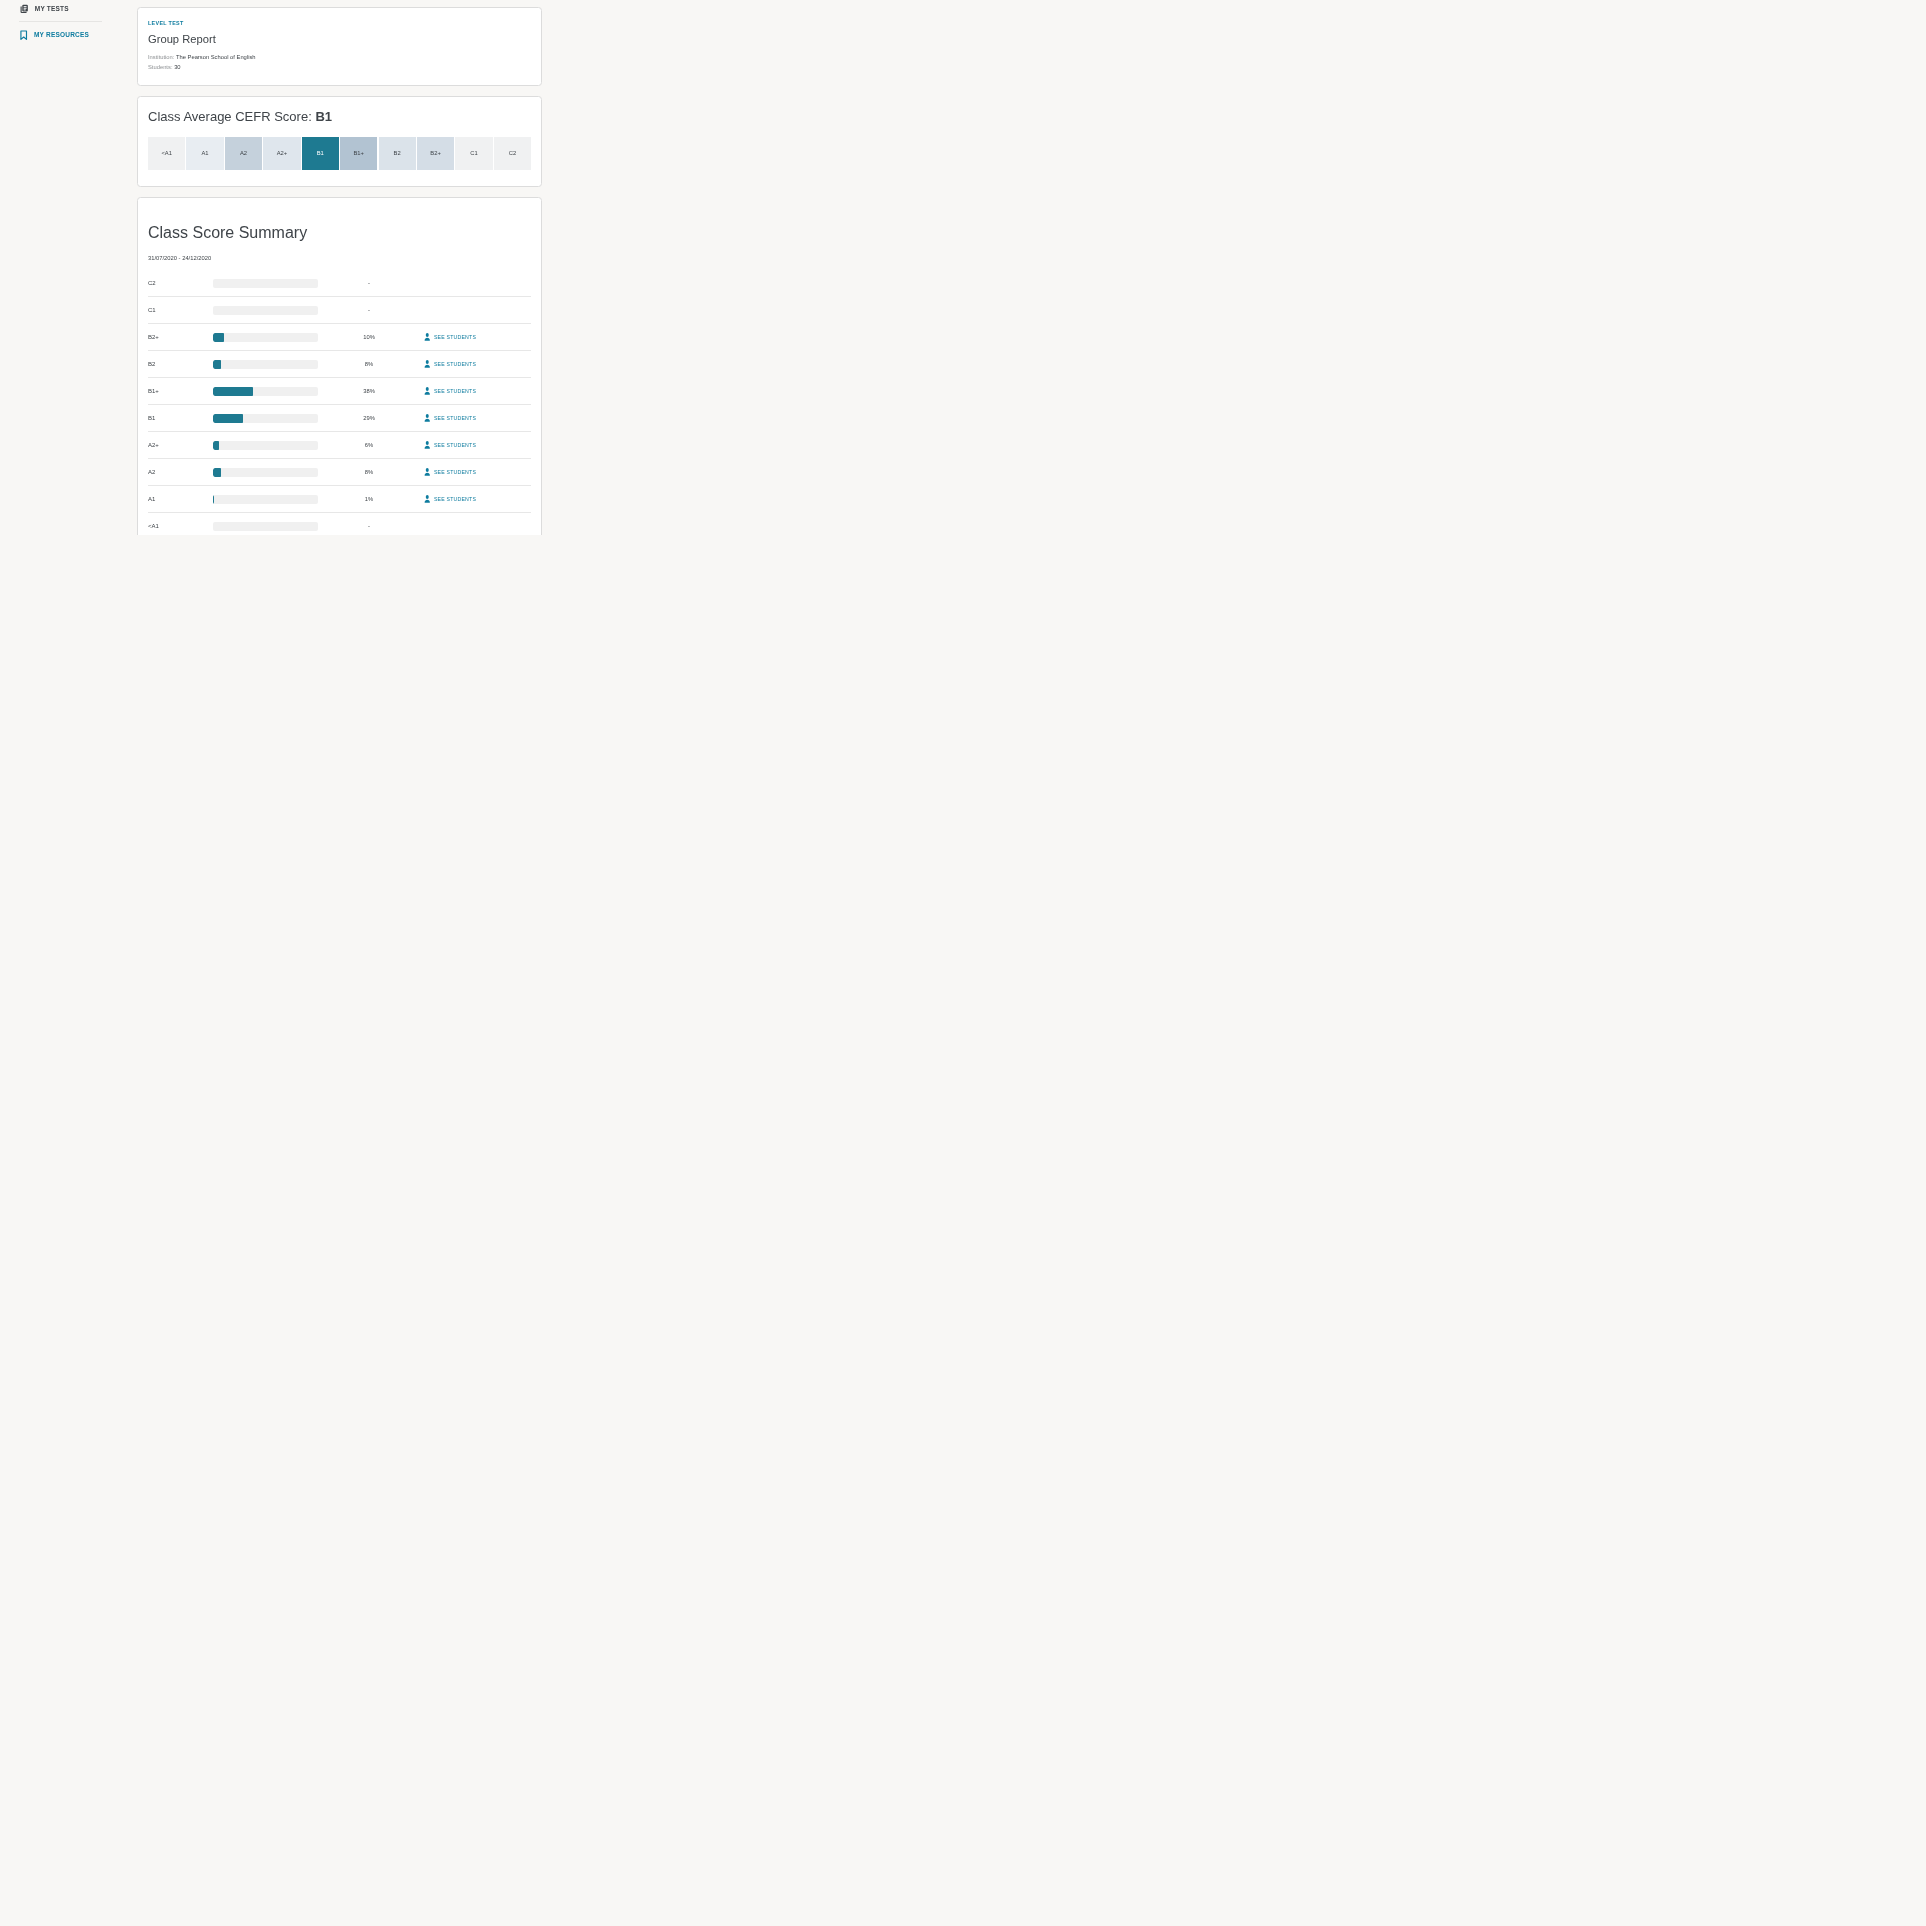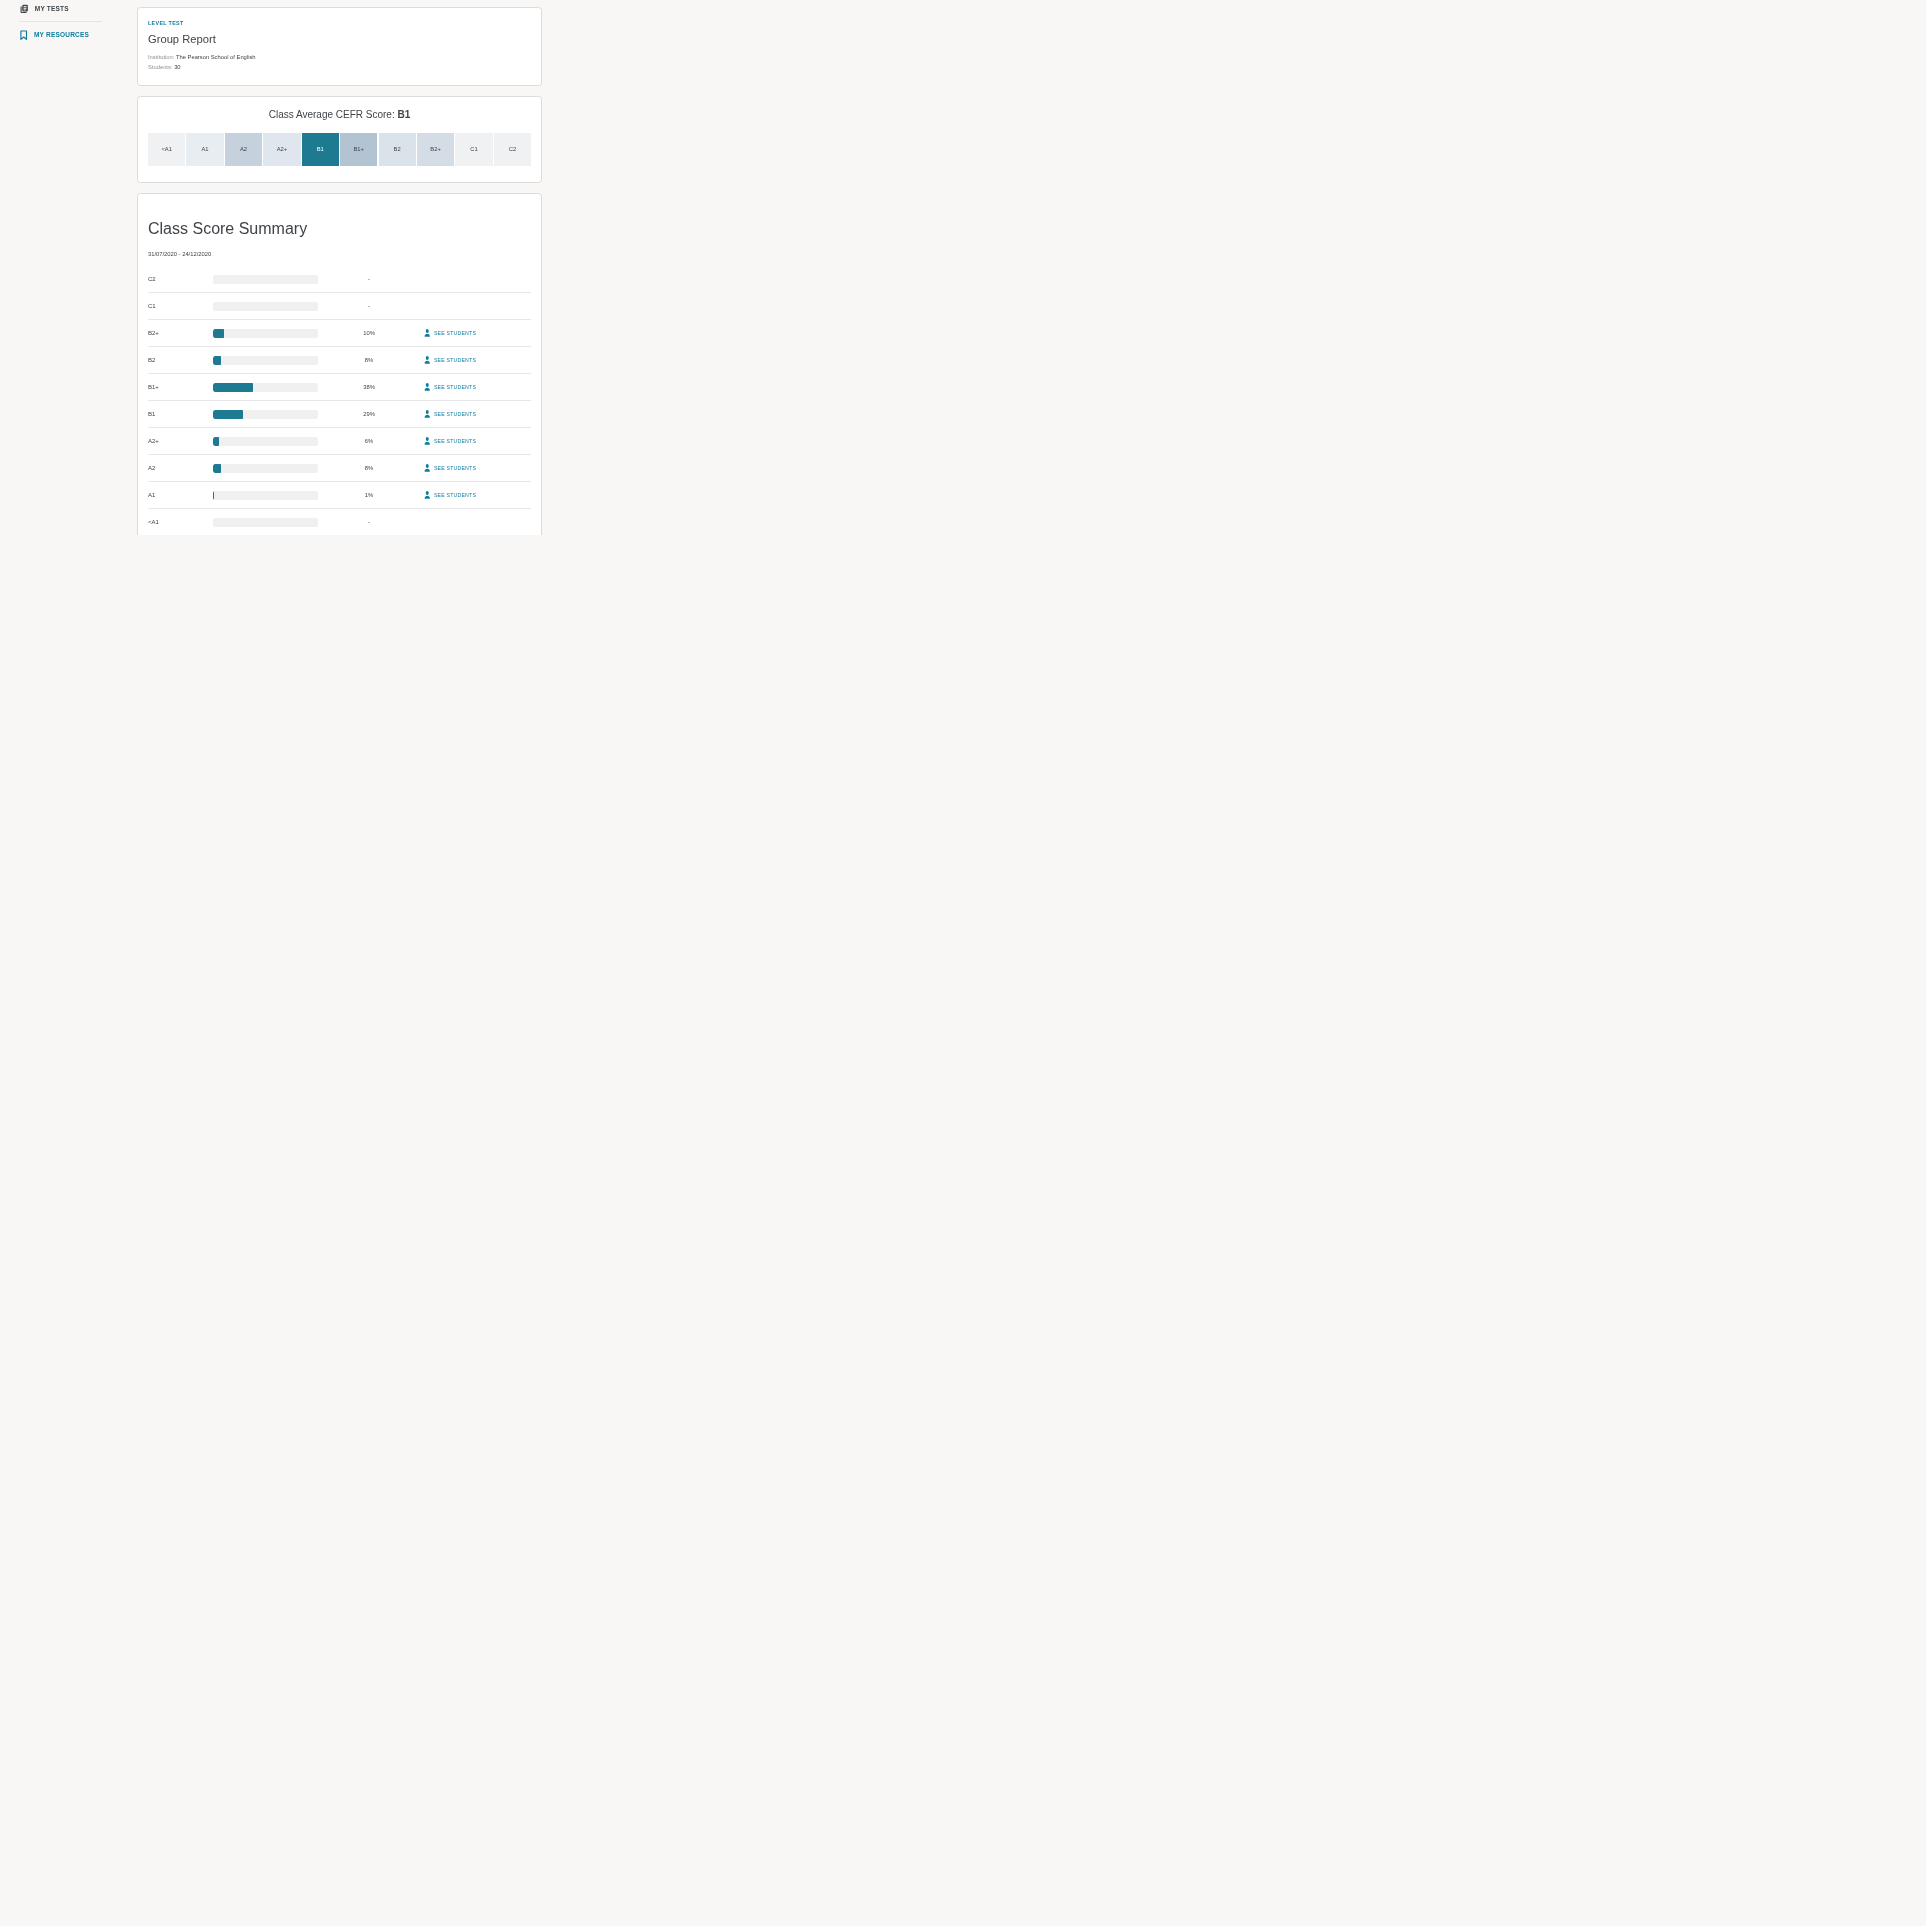--- a/index.html
+++ b/index.html
@@ -35,21 +35,21 @@
   .card-report{margin-top:6.5px;padding:12.3px 10px 15.4px 10px;}
   .eyebrow{color:#0e7c9f;font-size:5.4px;font-weight:700;letter-spacing:0.3px;}
   .page-title{font-size:11.2px;font-weight:400;color:#3f4449;margin-top:6.2px;line-height:1.3;}
   .meta-line{font-size:5.8px;margin-top:6.5px;}
   .meta-line + .meta-line{margin-top:3.5px;}
   .meta-label{color:#8d9093;}
   .meta-value{color:#3f4449;}
 
   
   .card-cefr{margin-top:10px;padding:10.8px 10px 16px 10px;}
-  .cefr-title{text-align:center;font-size:10px;font-weight:400;color:#3f4449;line-height:1.35;}
+  .cefr-title{font-size:13px;font-weight:400;color:#3f4449;line-height:1.35;}
   .cefr-title b{font-weight:700;}
   .cefr-scale{display:flex;gap:1.2px;margin-top:11.6px;height:33px;}
   .cefr-cell{
     flex:1;display:flex;align-items:center;justify-content:center;
     font-size:5.8px;color:#3f4449;
   }
   .cefr-cell.selected{color:#ffffff;}
 
   
   .card-summary{margin-top:10px;padding:13px 10px 13px 10px;}

